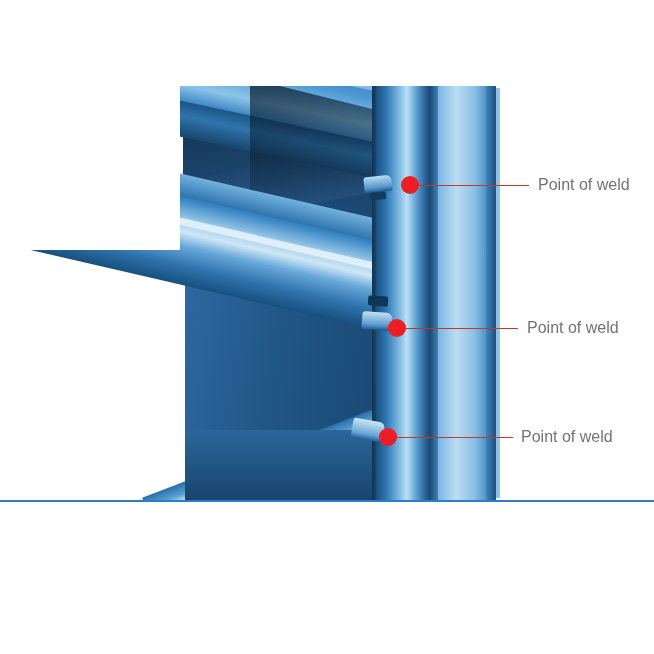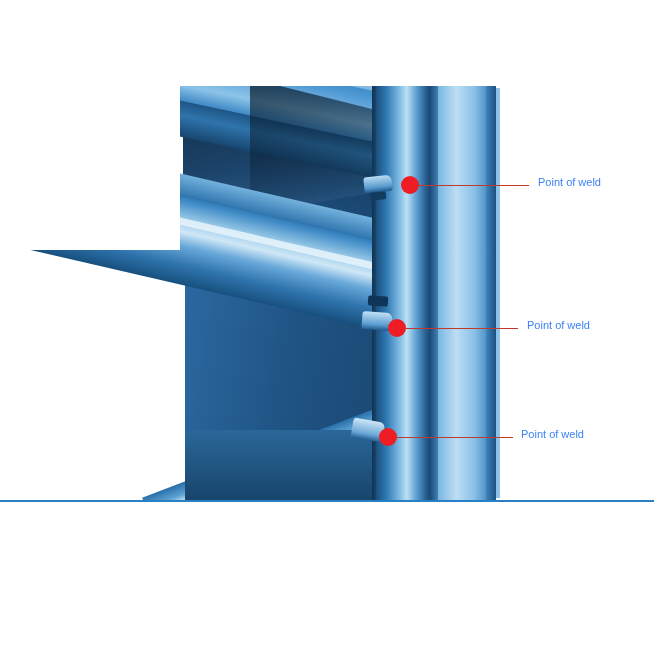--- a/index.html
+++ b/index.html
@@ -311,22 +311,22 @@
     border-radius: 50%;
     background: #ee1c25;
   }
   .callout-line {
     position: absolute;
     height: 1px;
     background: #c0392b;
   }
   .callout-label {
     position: absolute;
-    color: #3b82f6;
-    font-size: 11px;
+    color: #737373;
+    font-size: 16px;
     white-space: nowrap;
     font-family: "Liberation Sans", sans-serif;
   }
 
   
   .caption-divider {
     position: absolute;
     left: 0;
     top: 500px;
     width: 654px;

